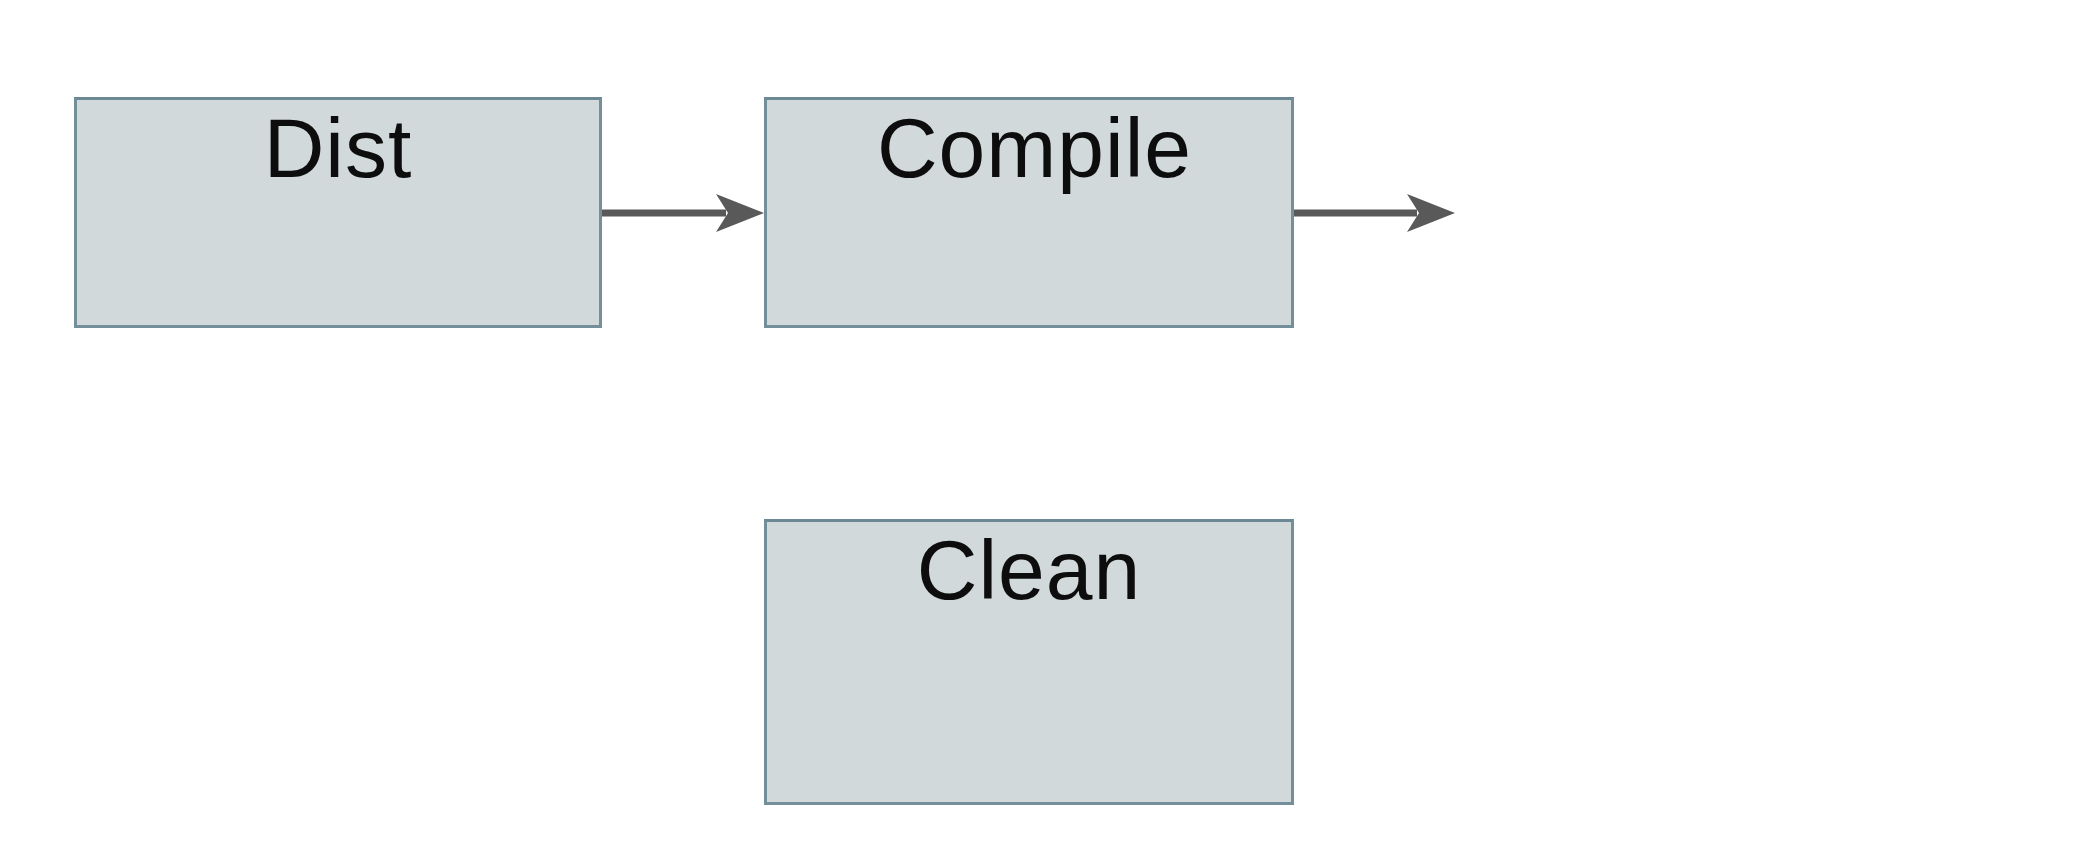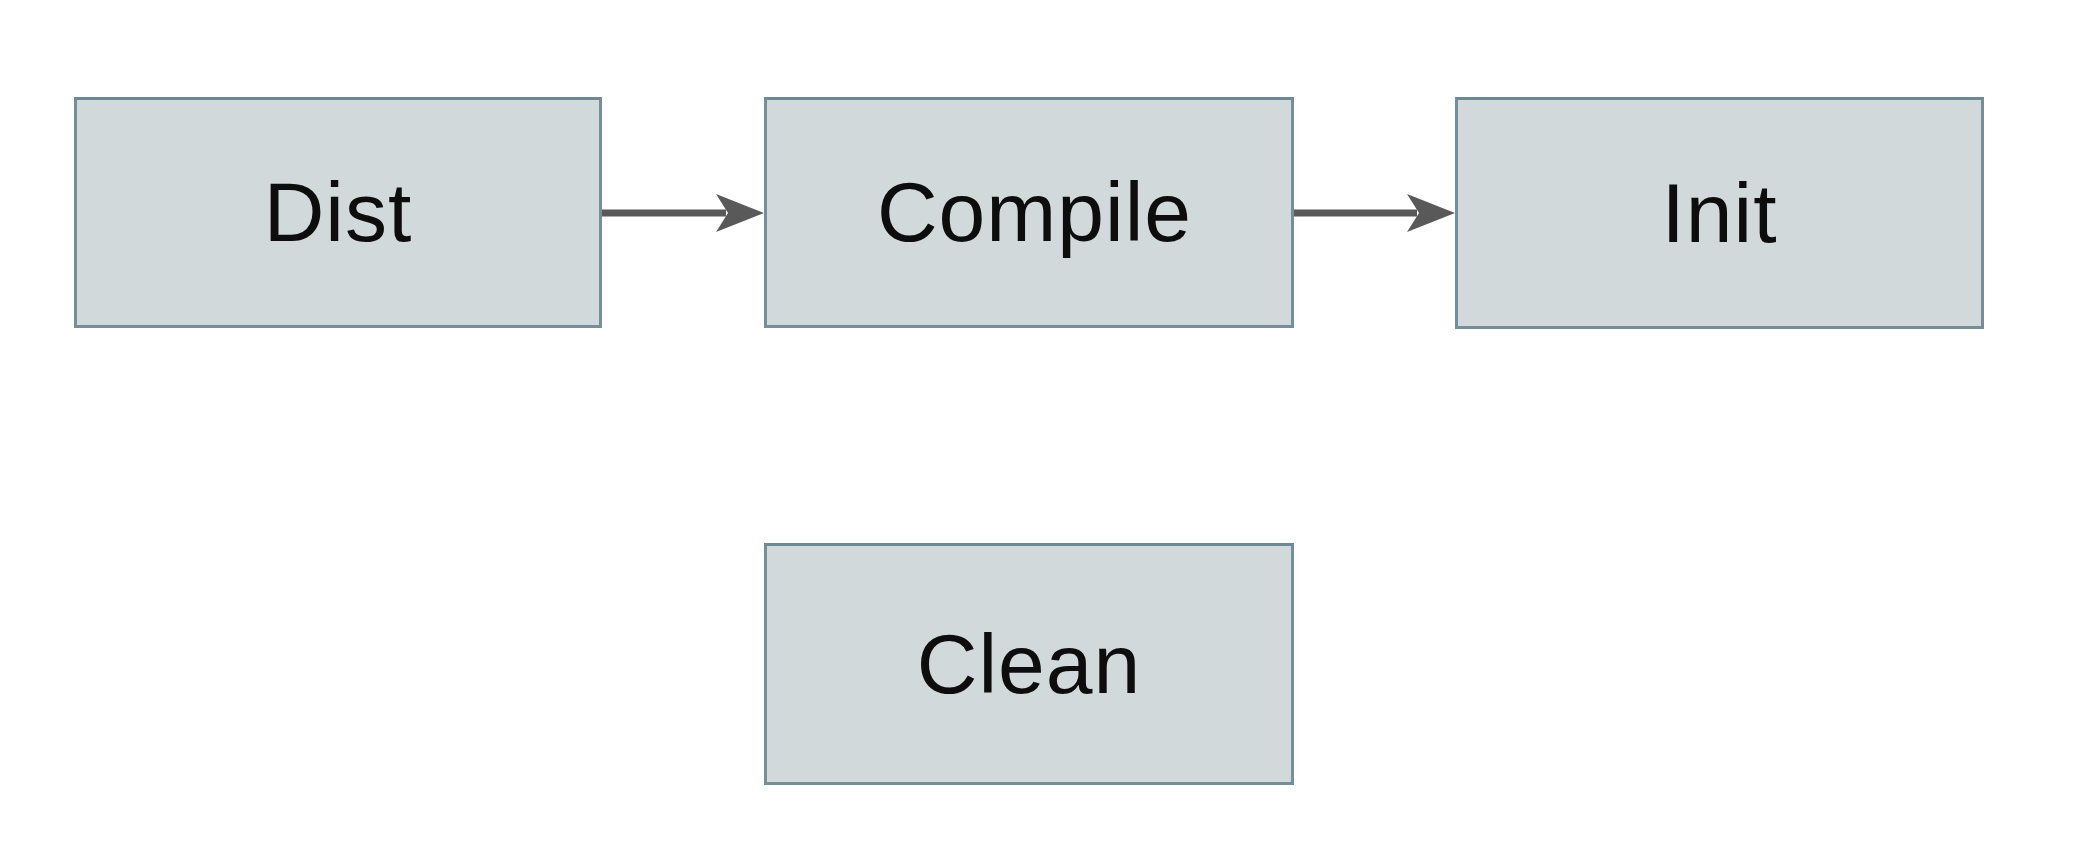--- a/index.html
+++ b/index.html
@@ -12,35 +12,35 @@
     width: 2078px;
     height: 848px;
     background: #ffffff;
     overflow: hidden;
     font-family: "Liberation Sans", sans-serif;
   }
   .node {
     position: absolute;
     box-sizing: border-box;
     display: flex;
-    align-items: center;
+    align-items: flex-start;
     justify-content: center;
     background: #d2d9db;
     border: 3px solid #748e9a;
     border-top-color: #6c8894;
     color: #0d0d0d;
     font-size: 84px;
     letter-spacing: 1px;
     text-align: center;
     user-select: none;
   }
   #node-dist    { left: 74px;   top: 97px;  width: 528px; height: 231px; }
   #node-compile { left: 764px;  top: 97px;  width: 530px; height: 231px; padding-left: 11px; }
   #node-init    { left: 1455px; top: 97px;  width: 529px; height: 232px; }
-  #node-clean   { left: 764px;  top: 519px; width: 530px; height: 242px; margin-top: 24px; }
+  #node-clean   { left: 764px;  top: 519px; width: 530px; height: 286px; }
   .edges-layer {
     position: absolute;
     left: 0; top: 0;
     width: 2078px;
     height: 848px;
     pointer-events: none;
   }
 </style>
 </head>
 <body>
@@ -59,21 +59,18 @@
   </svg>
 
   <div class="node" id="node-dist">
     <span>Dist</span>
   </div>
 
   <div class="node" id="node-compile">
     <span>Compile</span>
   </div>
 
-  <div class="node" id="node-init">
-    <span>Init</span>
-  </div>
 
   <div class="node" id="node-clean">
     <span>Clean</span>
   </div>
 
 </div>
 
 </body></html>

